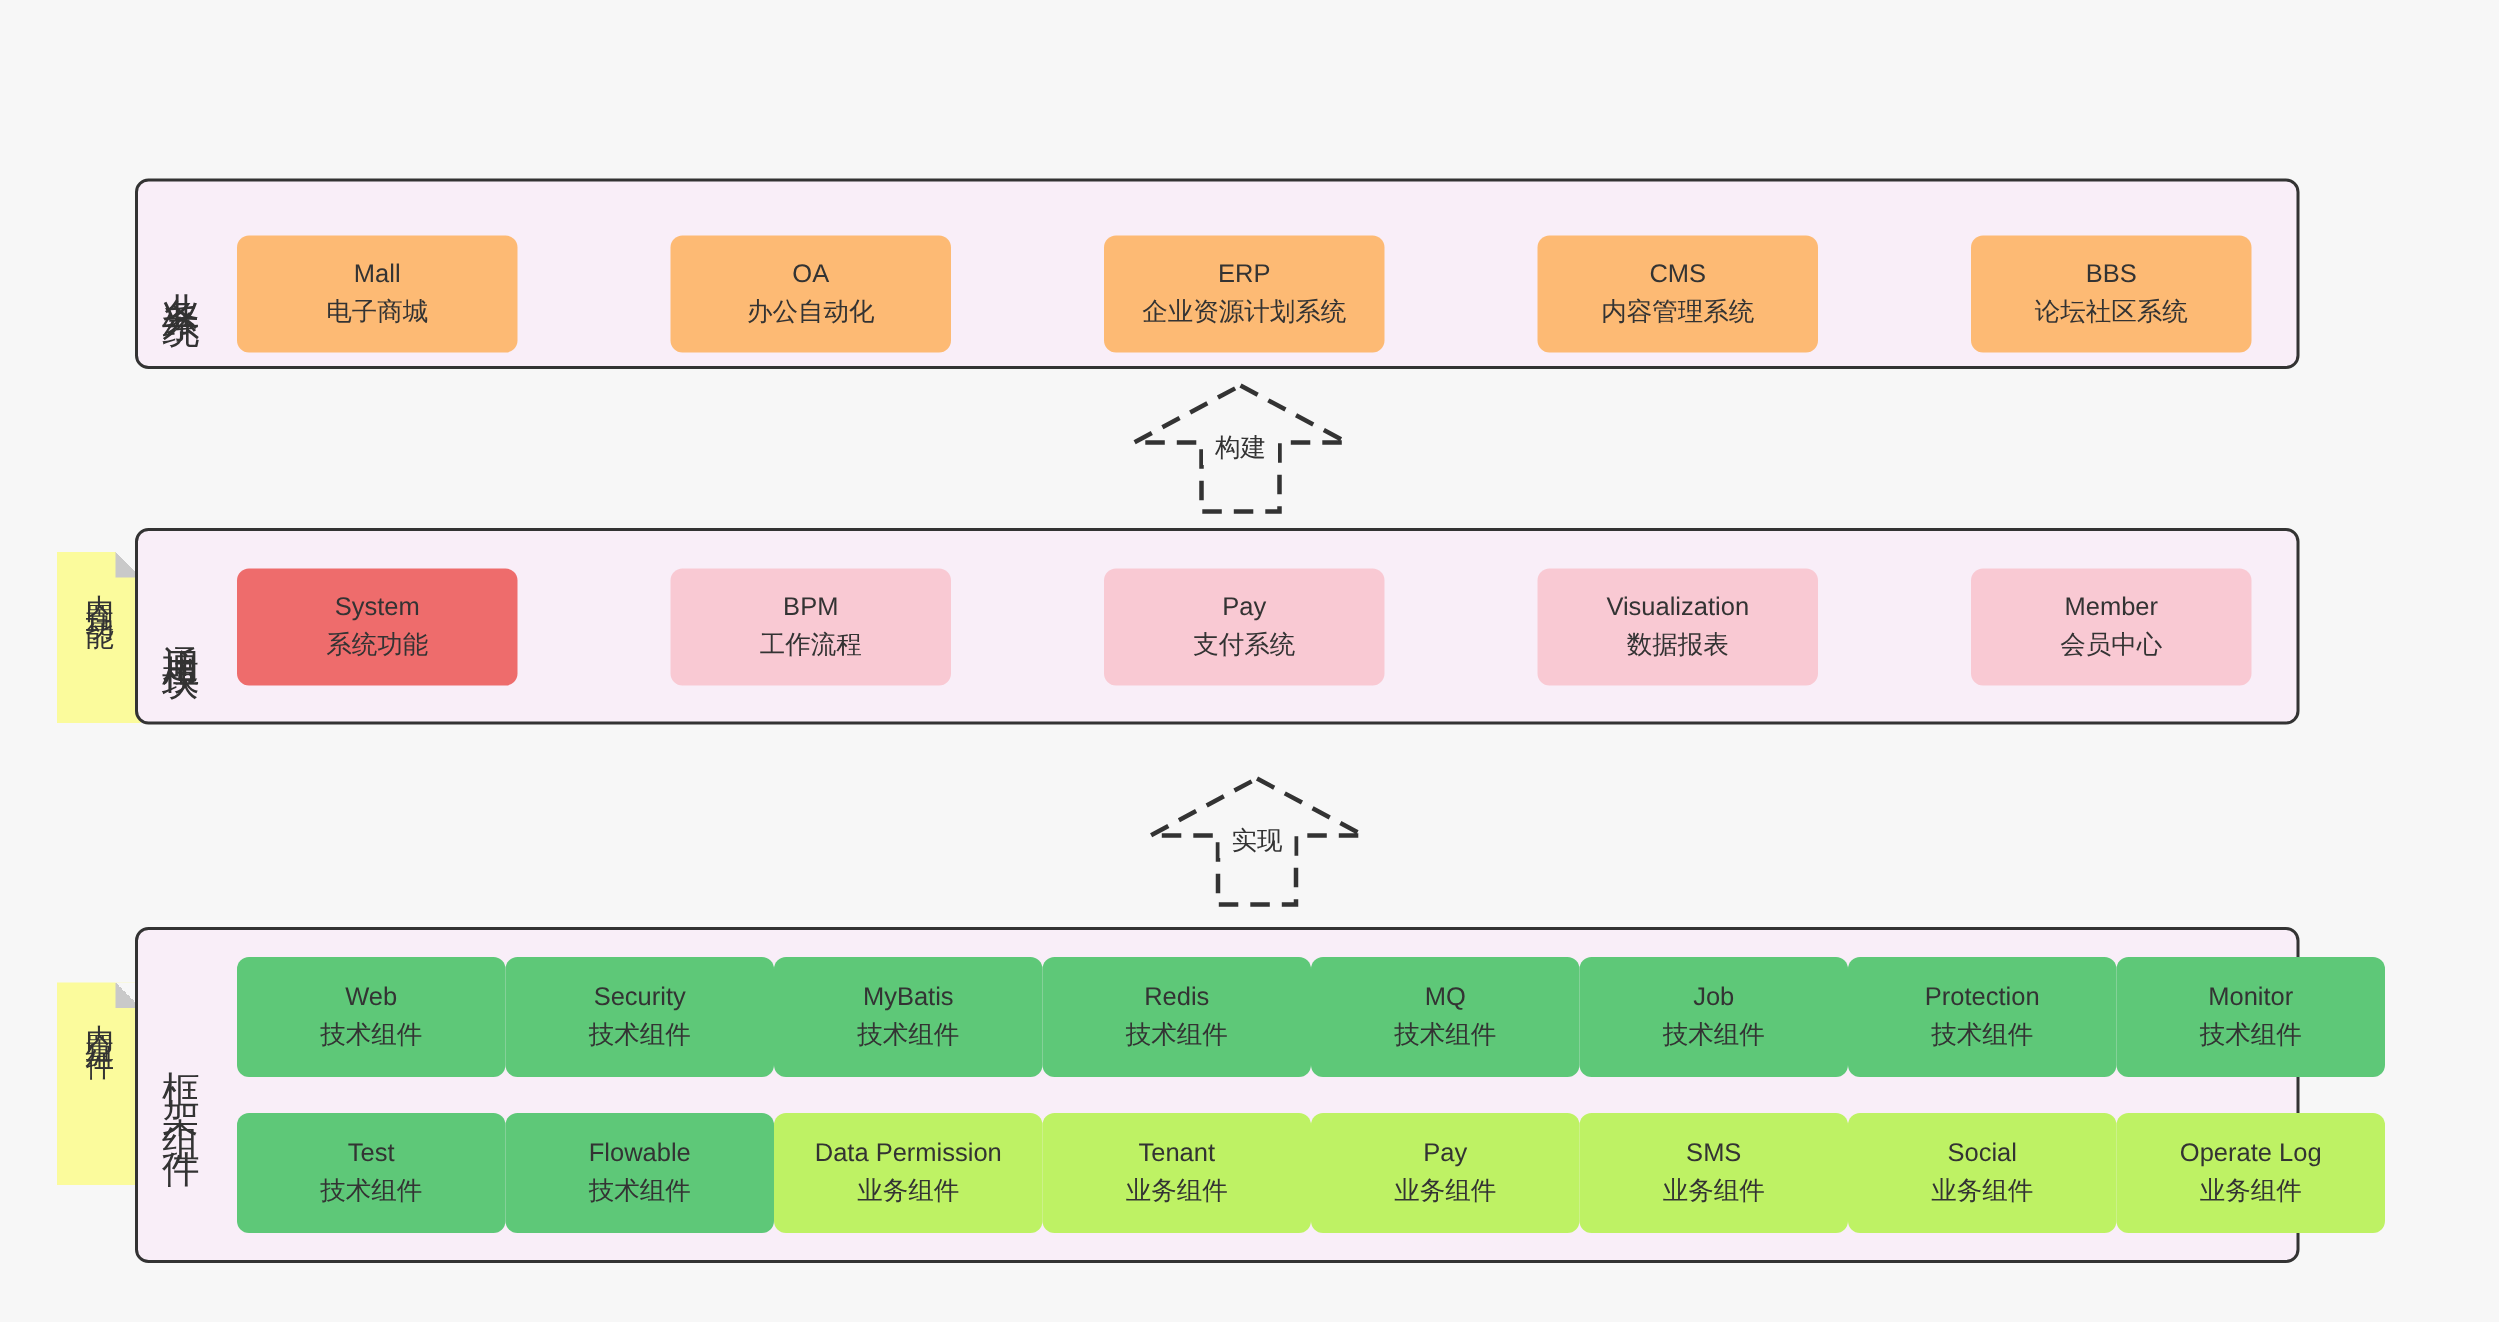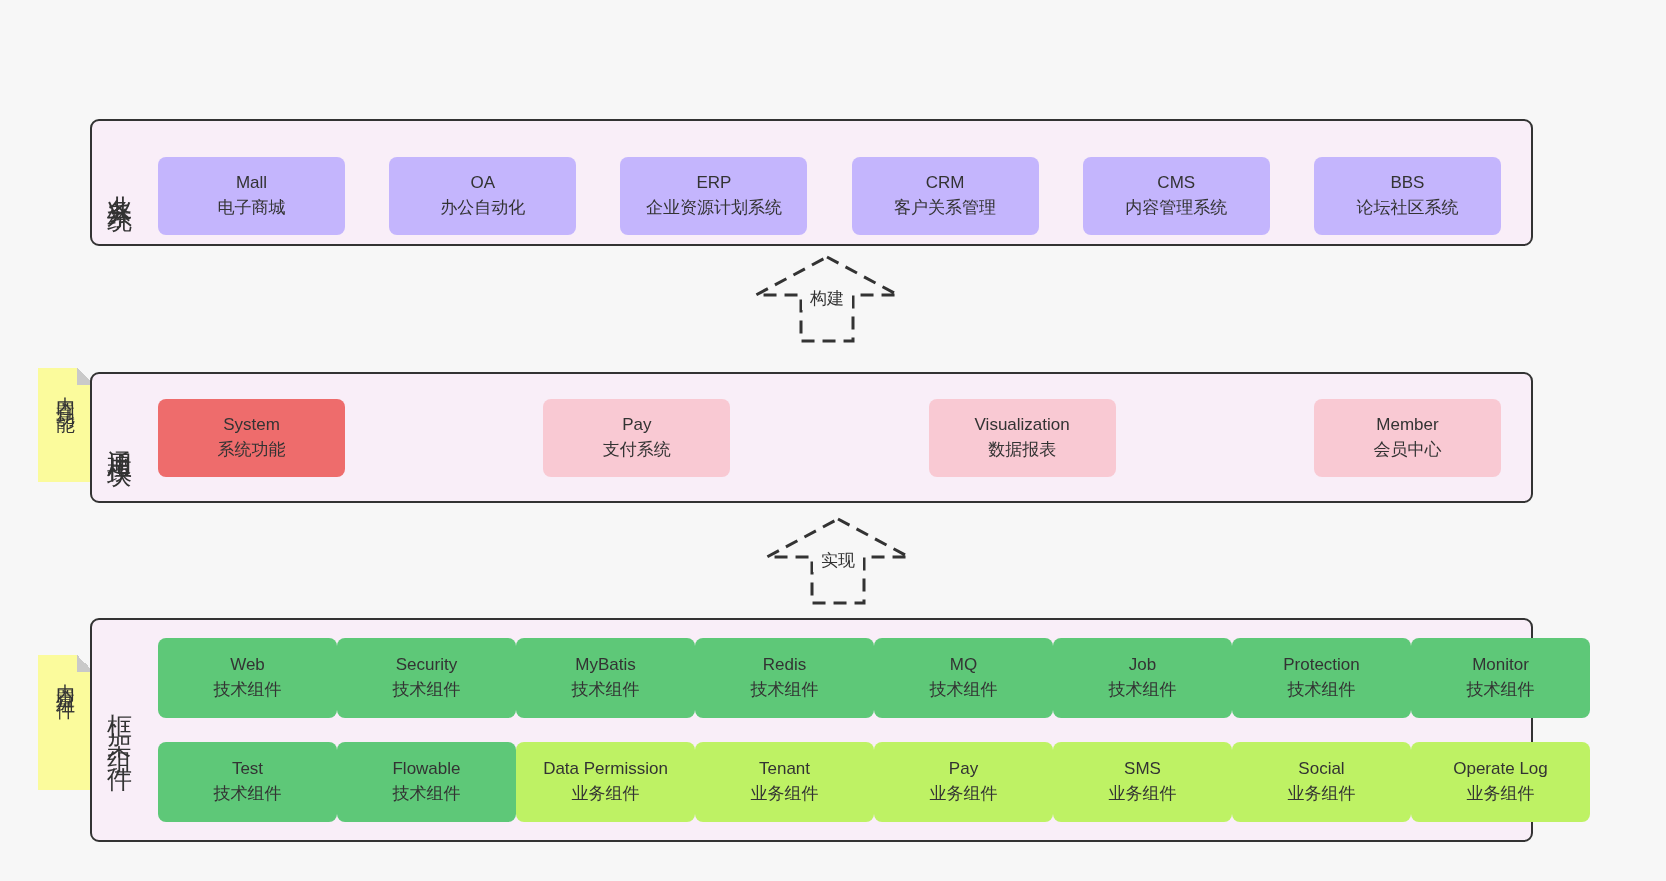--- a/index.html
+++ b/index.html
@@ -13,21 +13,21 @@
   }
   .panel {
     position:absolute; left:90px; width:1443px;
     background:#f9eef8;
     border:2px solid #333333;
     border-radius:9px;
     display:flex; align-items:center;
     z-index:2;
   }
   #panel-business  { top:119px; height:127px; }
-  #panel-modules   { top:372px; height:131px; }
+  #panel-modules   { top:352px; height:131px; }
   #panel-framework { top:618px; height:224px; }
 
   .side-label {
     writing-mode:vertical-lr; text-orientation:upright;
     font-size:25px; letter-spacing:4px; line-height:1;
     margin-left:15px; flex:0 0 auto; color:#333333; white-space:nowrap;
   }
   #panel-framework .side-label { letter-spacing:18px; }
 
   .box-row {
@@ -38,21 +38,21 @@
 
   .box {
     border-radius:8px;
     display:flex; flex-direction:column; justify-content:center; align-items:center;
     text-align:center; font-size:17px; line-height:1.45; padding:4px 8px;
     color:#333333;
   }
   .box-6 { width:187px; height:78px; }
   .box-8 { width:179px; height:80px; }
 
-  .blue        { background:#c4b5fd;margin-top:27px; }
+  .blue        { background:#fdba74;margin-top:27px; }
   .red         { background:#ee6c6c; }
   .pink        { background:#f9c9d3; }
   .green-dark  { background:#5ec878; }
   .green-light { background:#bef264; }
 
   .note {
     position:absolute; left:38px; width:56px;
     background:#fbfb9c;
     z-index:1;
     display:flex; justify-content:center;
@@ -92,24 +92,20 @@
     </div>
     <div class="box box-6 blue">
       <div>OA</div>
       <div>办公自动化</div>
     </div>
     <div class="box box-6 blue">
       <div>ERP</div>
       <div>企业资源计划系统</div>
     </div>
     <div class="box box-6 blue">
-      <div>CRM</div>
-      <div>客户关系管理</div>
-    </div>
-    <div class="box box-6 blue">
       <div>CMS</div>
       <div>内容管理系统</div>
     </div>
     <div class="box box-6 blue">
       <div>BBS</div>
       <div>论坛社区系统</div>
     </div>
   </div>
 </div>
 
@@ -127,20 +123,24 @@
 </div>
 
 <div class="panel" id="panel-modules">
   <div class="side-label">通用模块</div>
   <div class="box-row">
     <div class="box box-6 red">
       <div>System</div>
       <div>系统功能</div>
     </div>
     <div class="box box-6 pink">
+      <div>BPM</div>
+      <div>工作流程</div>
+    </div>
+    <div class="box box-6 pink">
       <div>Pay</div>
       <div>支付系统</div>
     </div>
     <div class="box box-6 pink">
       <div>Visualization</div>
       <div>数据报表</div>
     </div>
     <div class="box box-6 pink">
       <div>Member</div>
       <div>会员中心</div>

